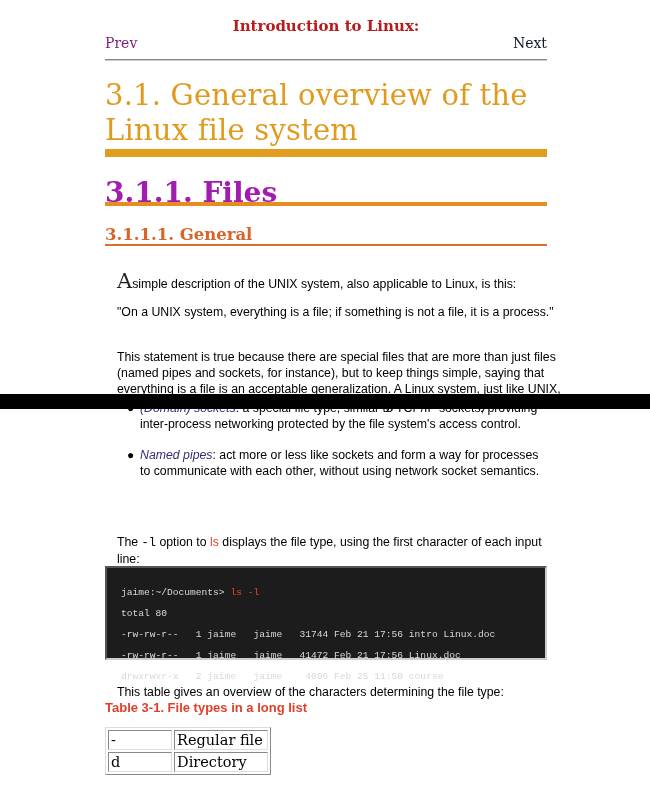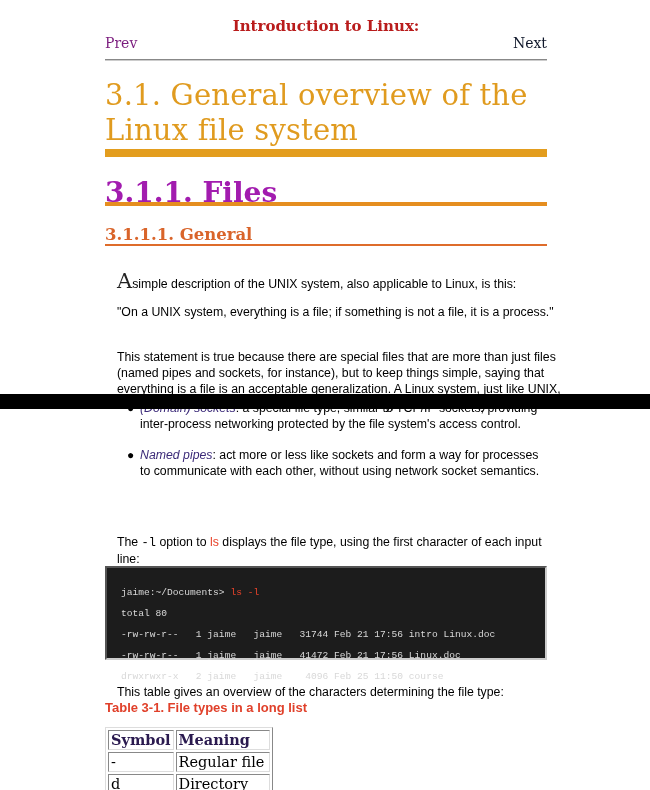--- a/index.html
+++ b/index.html
@@ -88,24 +88,20 @@
 -rw-rw-r--   1 jaime   jaime   41472 Feb 21 17:56 Linux.doc
 drwxrwxr-x   2 jaime   jaime    4096 Feb 25 11:50 course</span></pre>
   </div>
 
   <p class="p" style="top:672px;">This table gives an overview of the characters determining the file type:</p>
 
   <div class="caption">Table 3-1. File types in a long list</div>
 
   <table class="ft">
     <tbody>
-        <tr>
-      <th>Symbol</th>
-      <th>Meaning</th>
-    </tr>
     <tr>
       <td class="c1">-</td>
       <td class="c2">Regular file</td>
     </tr>
     <tr>
       <td class="c1">d</td>
       <td class="c2">Directory</td>
     </tr>
   </tbody>
     </table>

